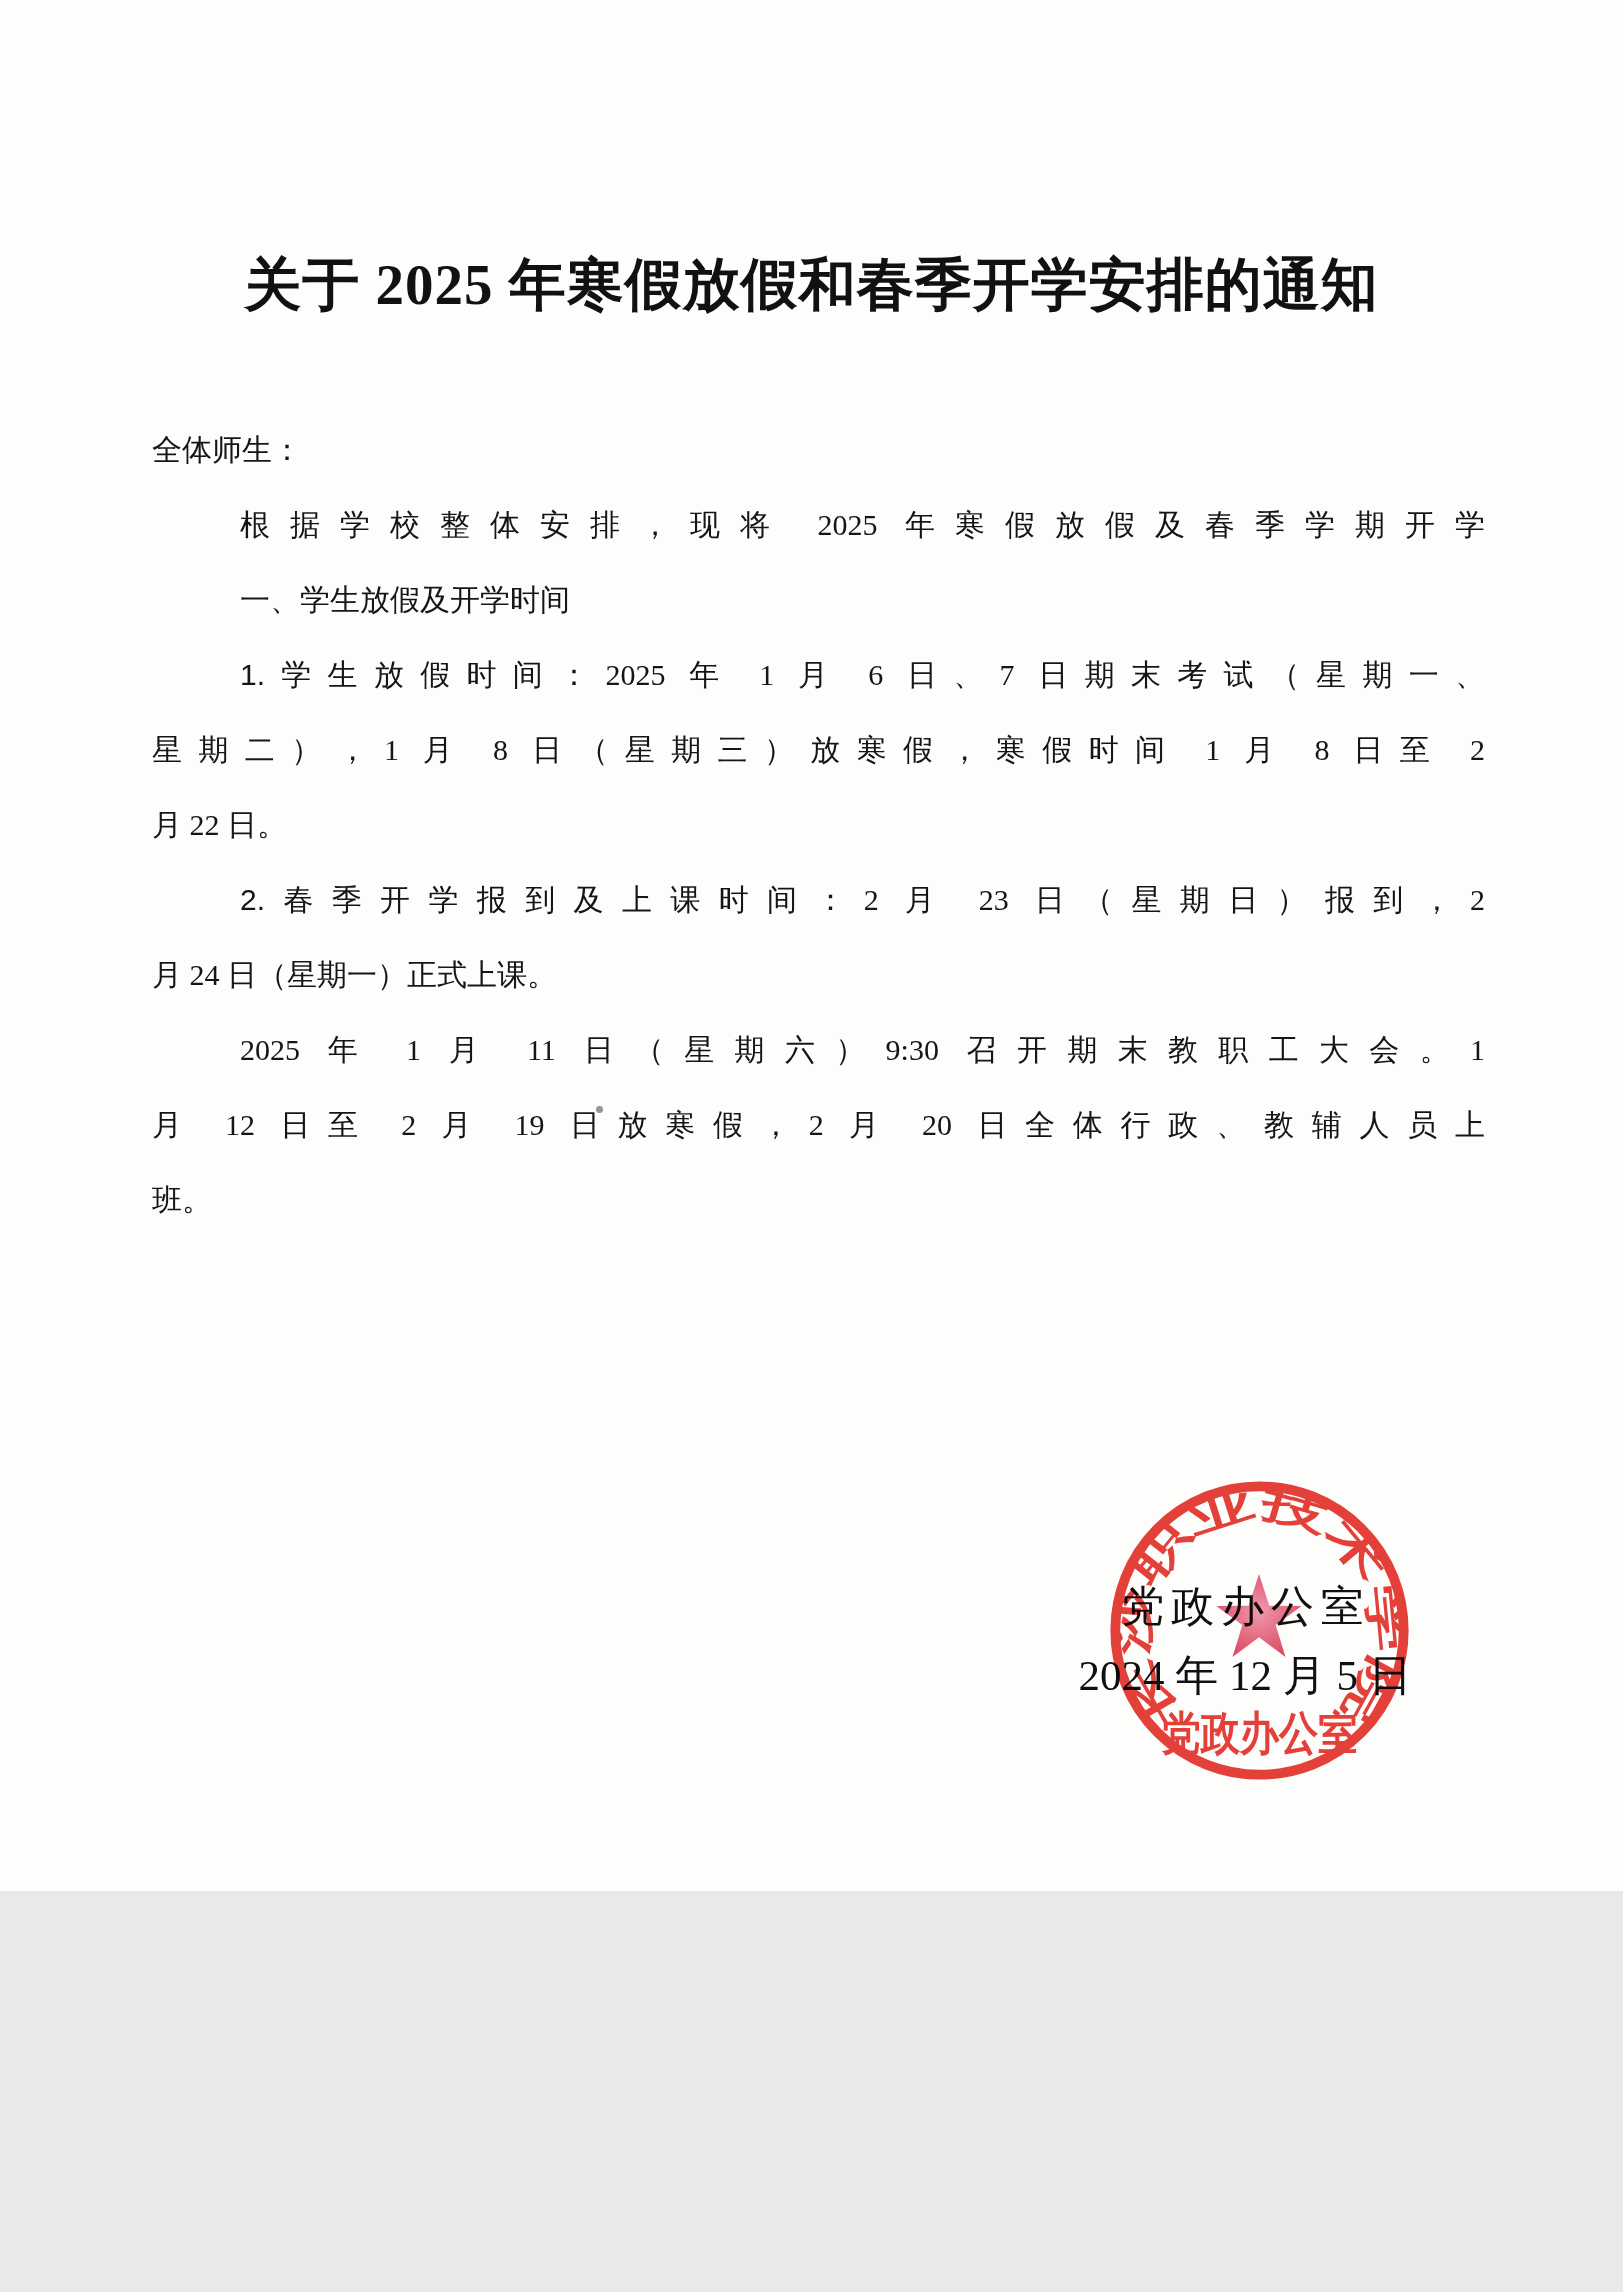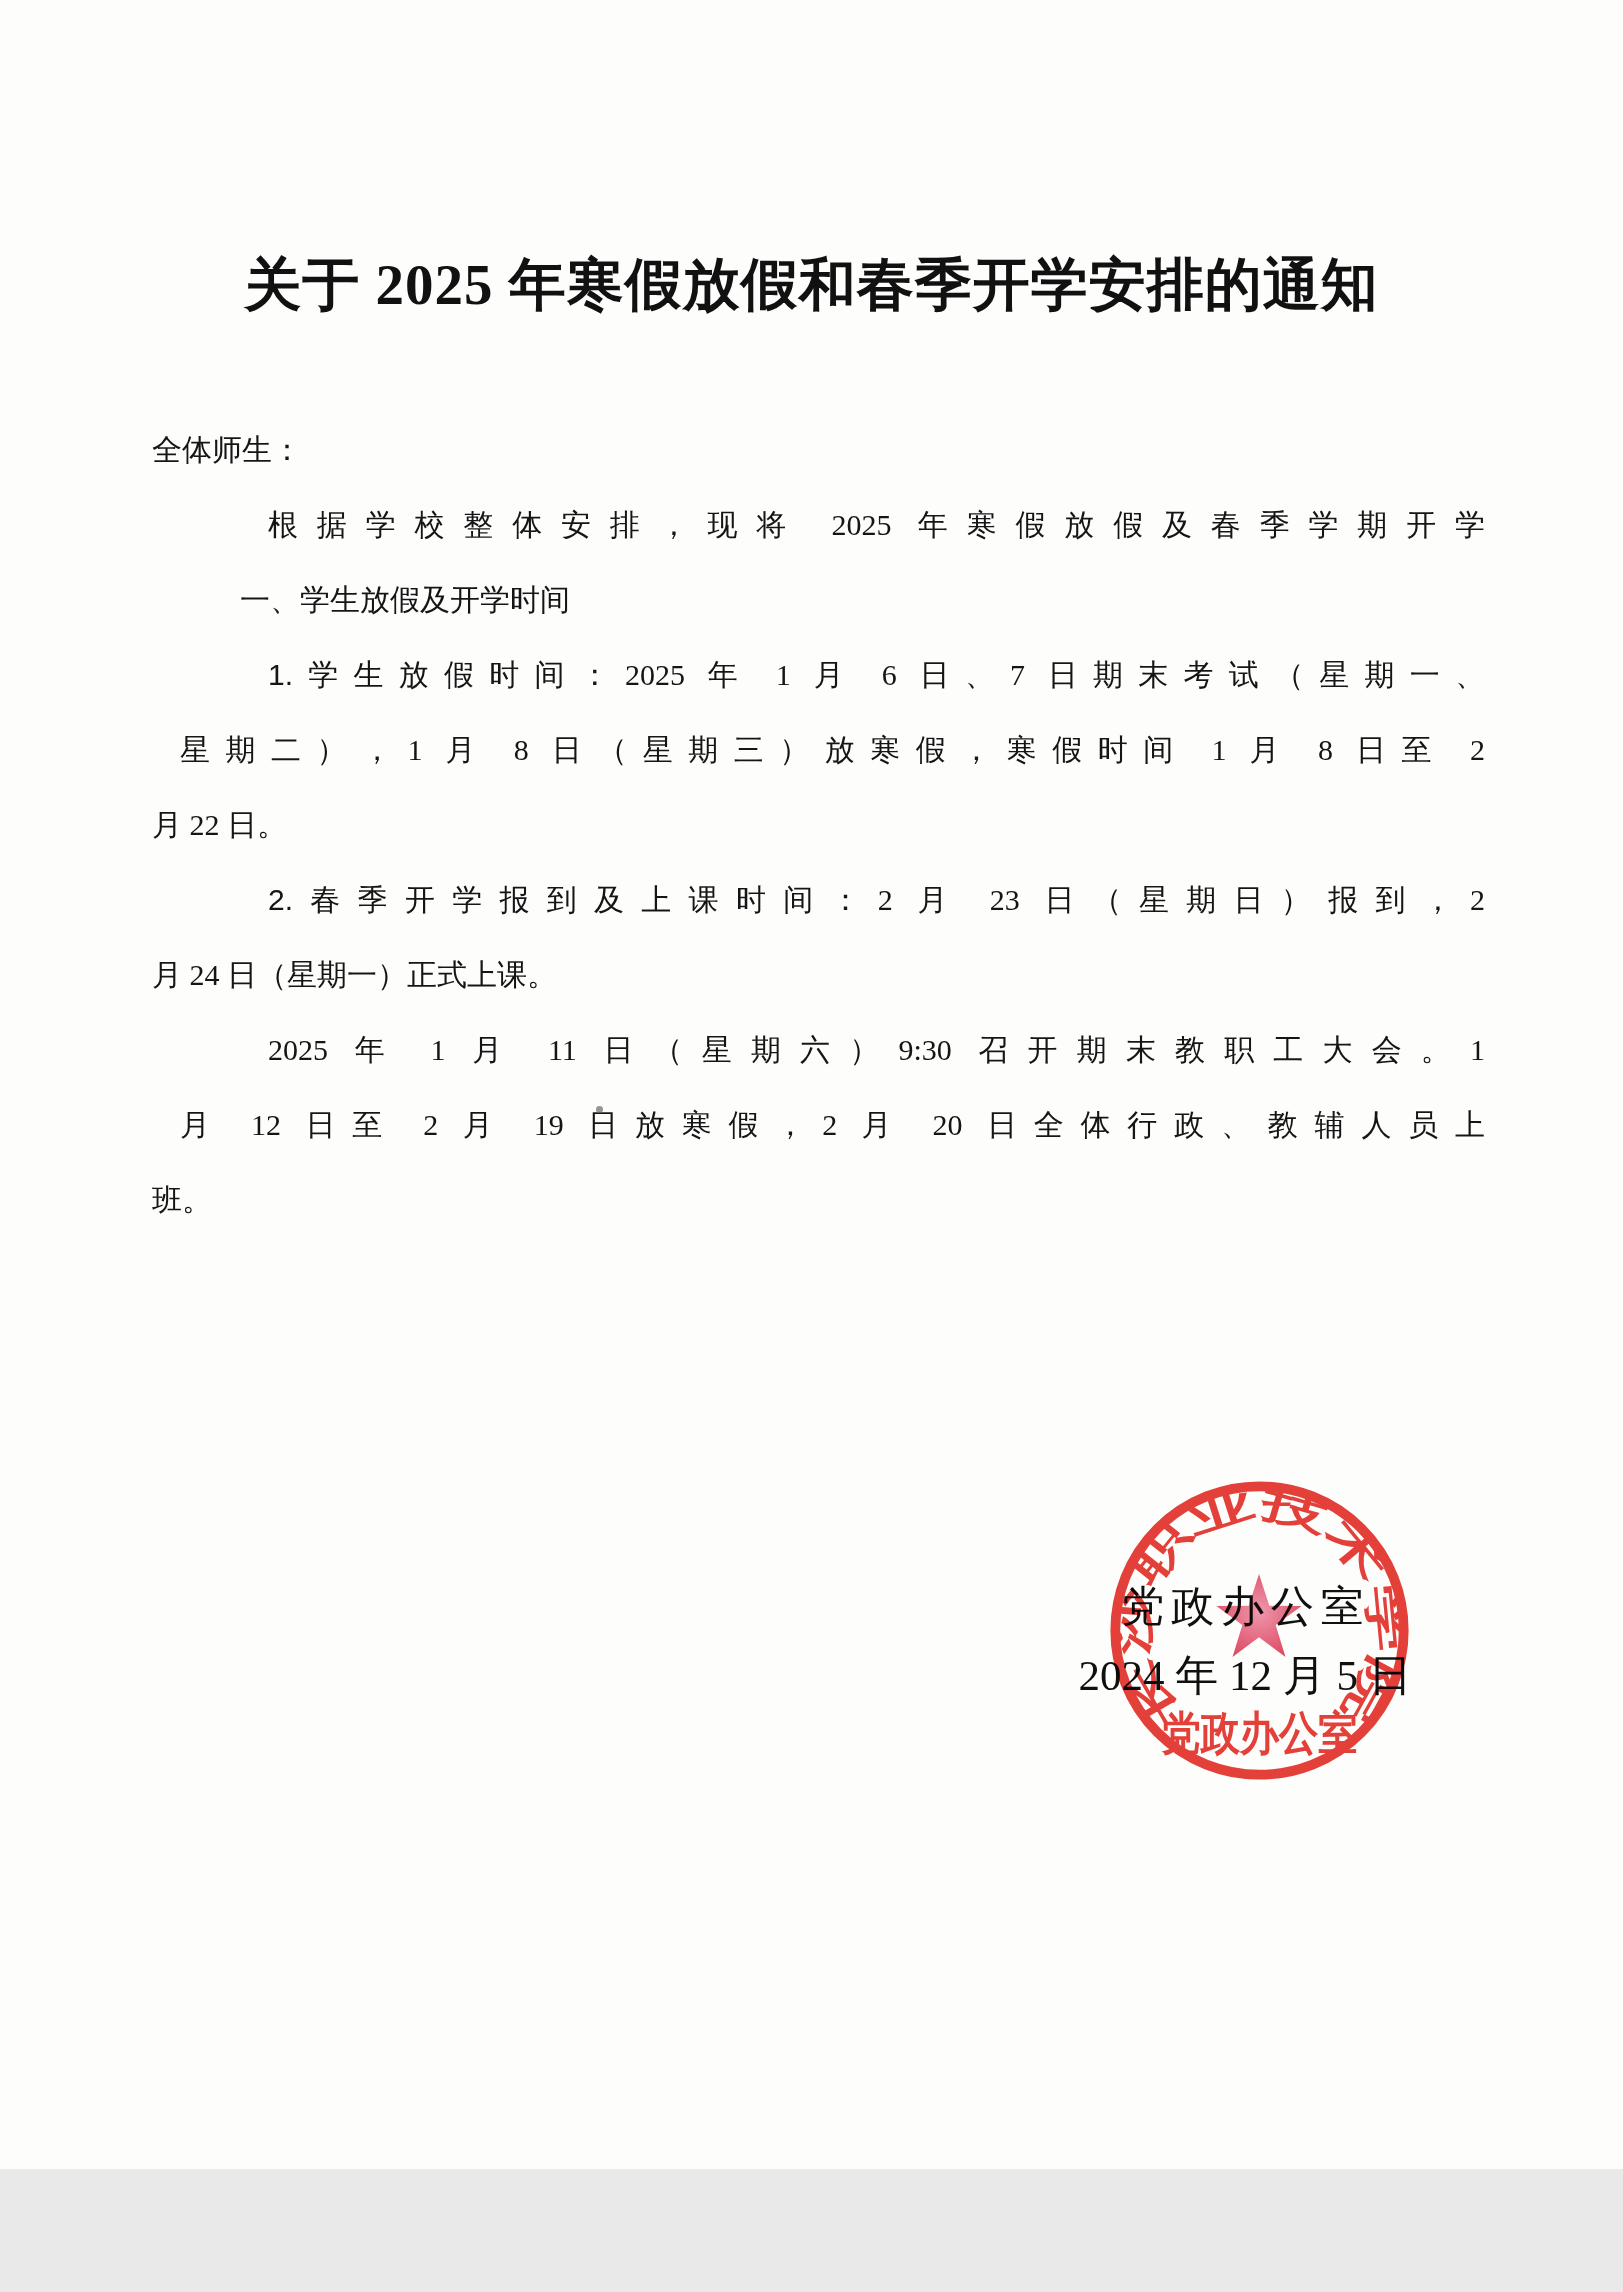--- a/index.html
+++ b/index.html
@@ -1,18 +1,18 @@
 <!DOCTYPE html>
 <html><head>
 <meta charset="utf-8">
 <style>
   html,body{margin:0;padding:0;background:#e9e9e9;}
   .page{
     position:relative;
-    width:1623px;height:2169px;
+    width:1623px;height:1891px;
     background:#fdfdfc;
     overflow:hidden;
     font-family:"Liberation Serif","DejaVu Serif",serif;
     color:#171717;
   }
   .title{
     position:absolute;
     top:247px;left:0;right:0;
     margin:0;
     text-align:center;
@@ -27,21 +27,21 @@
     width:1333px;
     font-size:30px;
     line-height:75px;
     color:#151515;
   }
   .line{
     text-align:justify;
     text-align-last:left;
     white-space:normal;
   }
-  .line.stretch{ text-align-last:justify;margin-left:28px; }
+  .line.stretch{ text-align-last:justify; }
   .line.indent{ text-indent:88px; }
   .b{
     font-weight:400;
     font-family:"Liberation Sans","DejaVu Sans",sans-serif;
   }
   .sig{
     position:absolute;
     font-size:43px;
     color:#101010;
     mix-blend-mode:multiply;

